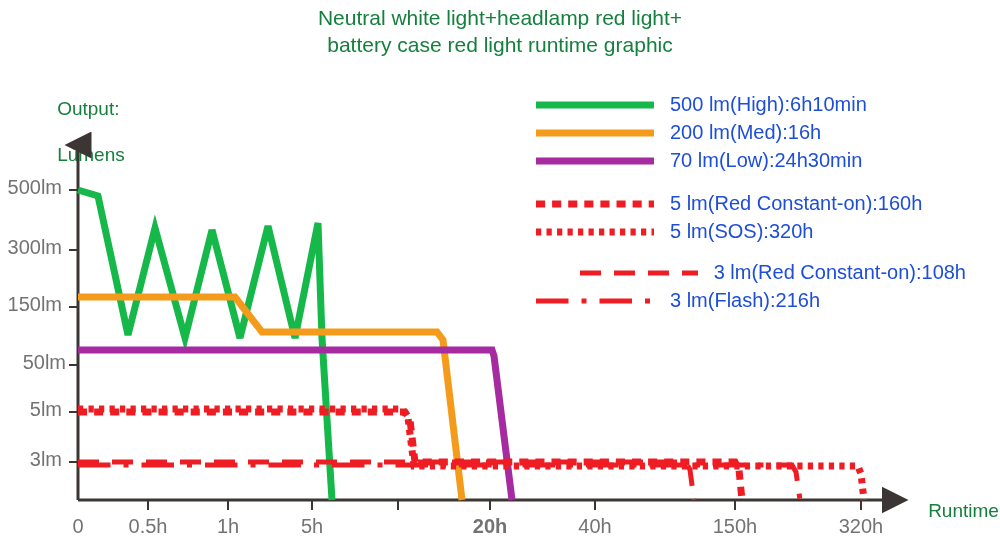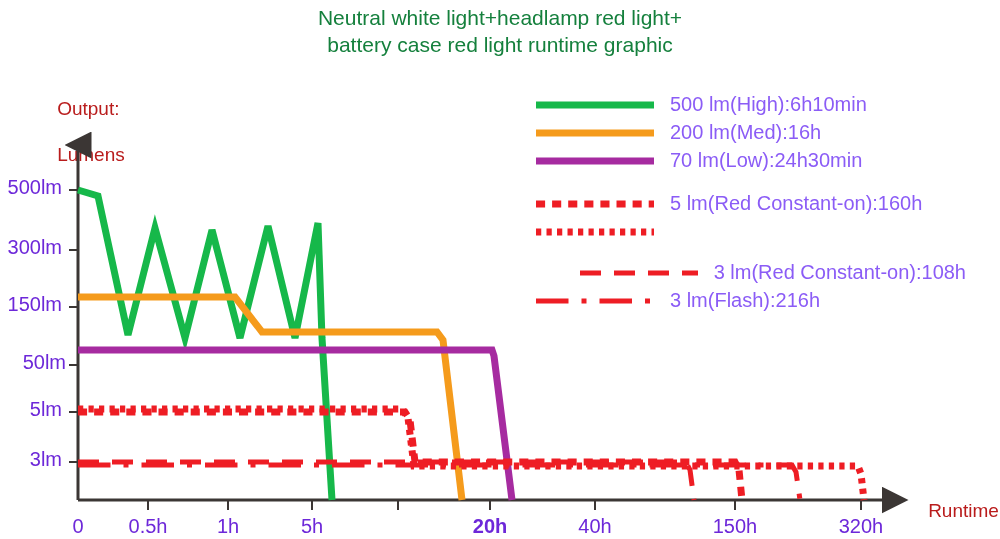--- a/index.html
+++ b/index.html
@@ -7,33 +7,33 @@
     width:1000px;height:539px;background:#ffffff;
     font-family:"Liberation Sans", sans-serif;
     color:#231f20;overflow:hidden;position:relative;
   }
   #chart-root{position:absolute;inset:0;}
   .title{
     position:absolute;left:0;top:4px;width:1000px;text-align:center;
     font-size:21px;line-height:27px;color:#15803d;
   }
   .title .t-line{display:block;}
-  .axis-label{position:absolute;font-size:19px;line-height:23px;color:#b91c1c;white-space:pre;}
+  .axis-label{position:absolute;font-size:19px;line-height:23px;color:#15803d;white-space:pre;}
   #y-axis-caption{left:36px;top:74px;}
   #x-axis-caption{left:907px;top:476px;}
-  .tick-label{position:absolute;font-size:20px;color:#6d28d9;white-space:nowrap;}
+  .tick-label{position:absolute;font-size:20px;color:#737373;white-space:nowrap;}
   .ytick{text-align:right;}
   .xtick{text-align:center;}
   .legend{position:absolute;left:536px;top:92px;width:430px;}
   .legend-row{display:flex;align-items:center;height:25px;margin-bottom:3px;}
   .legend-row.gap-top{margin-top:18px;}
   .legend-row.gap-top2{margin-top:16px;justify-content:flex-end;}
   .legend-swatch{width:118px;height:20px;flex:0 0 118px;margin-right:16px;position:relative;}
   .legend-swatch svg{display:block;}
-  .legend-text{font-size:20px;color:#8b5cf6;white-space:nowrap;}
+  .legend-text{font-size:20px;color:#1d4ed8;white-space:nowrap;}
   svg#plot{position:absolute;left:0;top:0;}
 </style>
 </head>
 <body>
 
 <div id="chart-root">
 
   <div class="title">
     <span class="t-line">Neutral white light+headlamp red light+</span>
     <span class="t-line">battery case red light runtime graphic</span>
@@ -141,20 +141,21 @@
           </svg>
         </div>
         <div class="legend-text">5 lm(Red Constant-on):160h</div>
       </div>
       <div class="legend-row">
         <div class="legend-swatch">
           <svg width="118" height="20">
             <line x1="0" y1="10" x2="118" y2="10" stroke="#ee1d24" stroke-width="7" stroke-linecap="butt" stroke-dasharray="5.25,5.25"></line>
           </svg>
         </div>
+        <div class="legend-text">5 lm(SOS):320h</div>
       </div>
       <div class="legend-row gap-top2">
         <div class="legend-swatch">
           <svg width="118" height="20">
             <line x1="0" y1="10" x2="118" y2="10" stroke="#ee1d24" stroke-width="5" stroke-linecap="butt" stroke-dasharray="21,13"></line>
           </svg>
         </div>
         <div class="legend-text">3 lm(Red Constant-on):108h</div>
       </div>
       <div class="legend-row">

